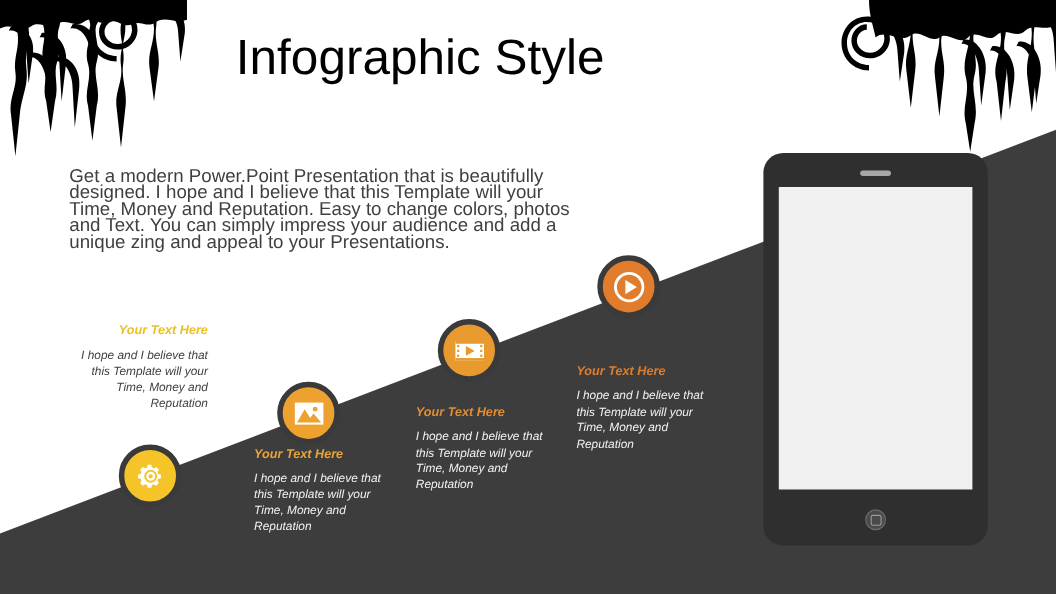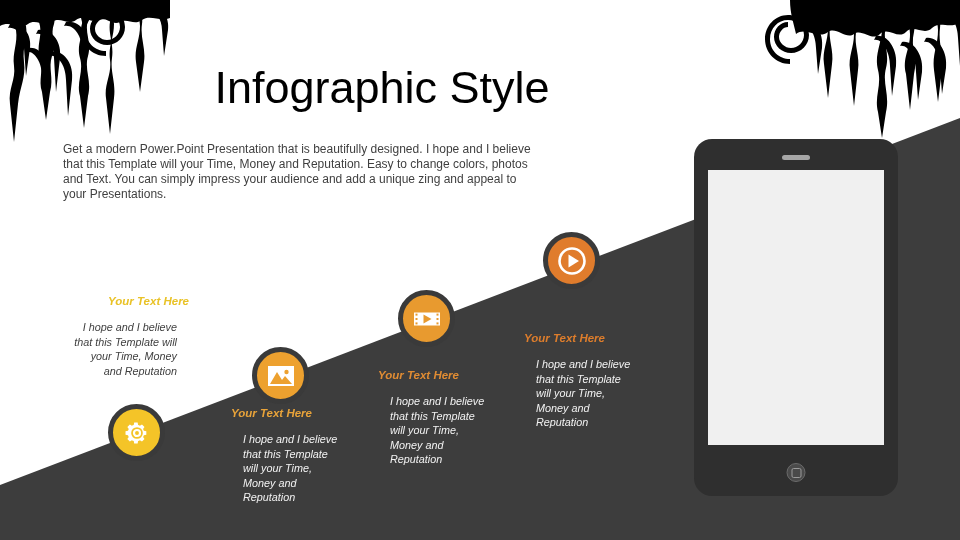--- a/index.html
+++ b/index.html
@@ -41,51 +41,50 @@
     left: 0;
     top: 26px;
     width: 764px;
     text-align: center;
     font-size: 45px;
     font-weight: 400;
     color: #000000;
     letter-spacing: 0px;
     z-index: 6;
     white-space: nowrap;
-    margin-top: 36px;
   }
 
   
   .intro {
     position: absolute;
     left: 63px;
-    top: 142px;
+    top: 152px;
     width: 472px;
-    font-size: 12px;
+    font-size: 17px;
     line-height: 15px;
     color: #3f3f3f;
     z-index: 6;
   }
 
   
   .block {
     position: absolute;
     z-index: 7;
     font-style: italic;
   }
   .block .heading {
     font-size: 11.5px;
     font-weight: bold;
     margin: 0 0 8px 0;
     line-height: 14px;
   }
   .block .body {
     font-size: 10.8px;
     line-height: 14.5px;
-    margin: 12px;
+    margin: 0;
   }
 
   
   #block-1 { left: 60px; top: 294px; width: 129px; text-align: right; }
   #block-1 .heading { color: #e9c227; }
   #block-1 .body { color: #3f3f3f; }
 
   
   #block-2 { left: 231px; top: 406px; width: 122px; text-align: left; }
   #block-2 .heading { color: #e8a33a; }

